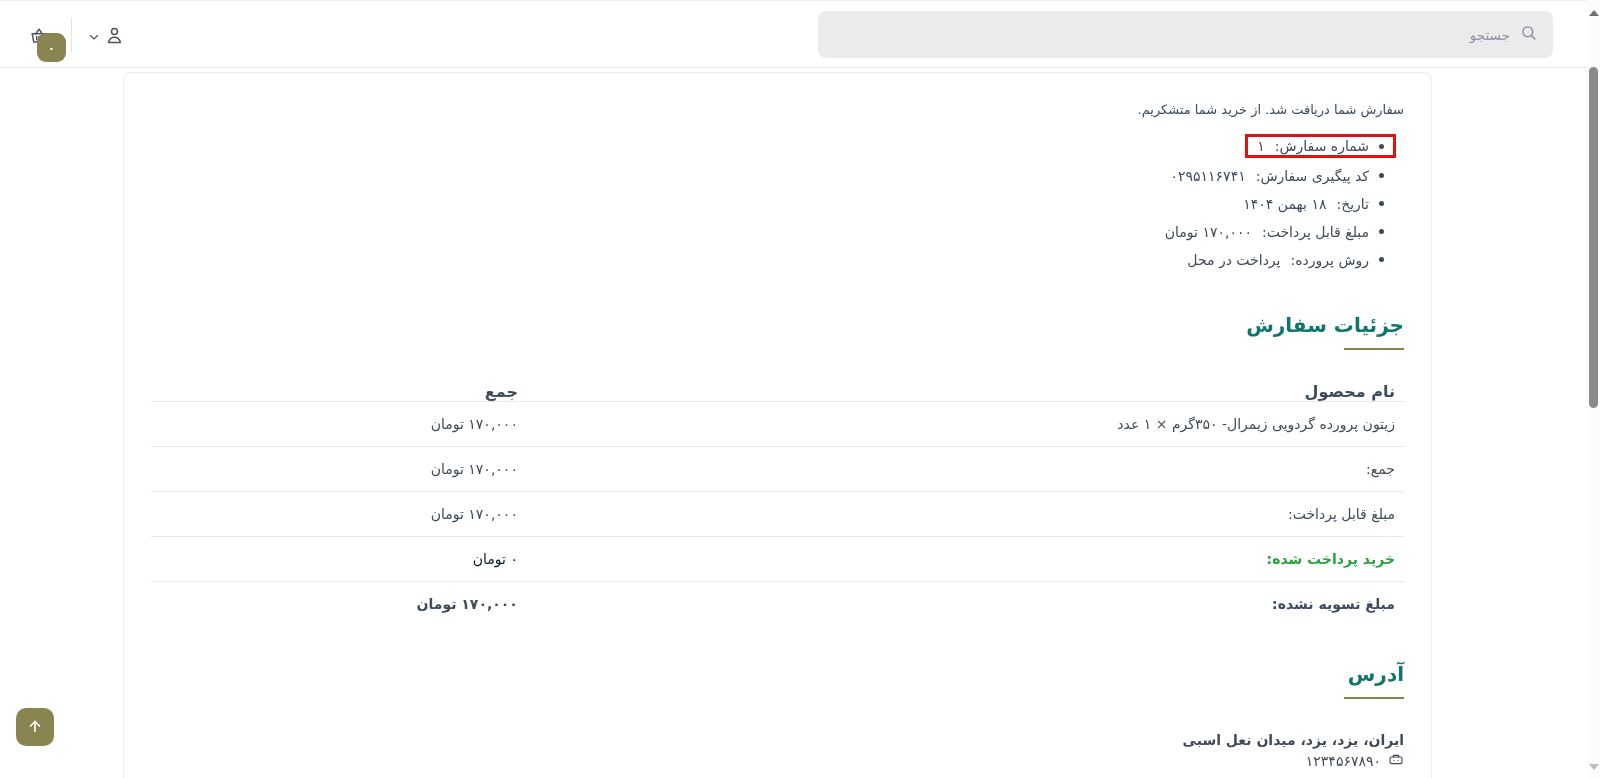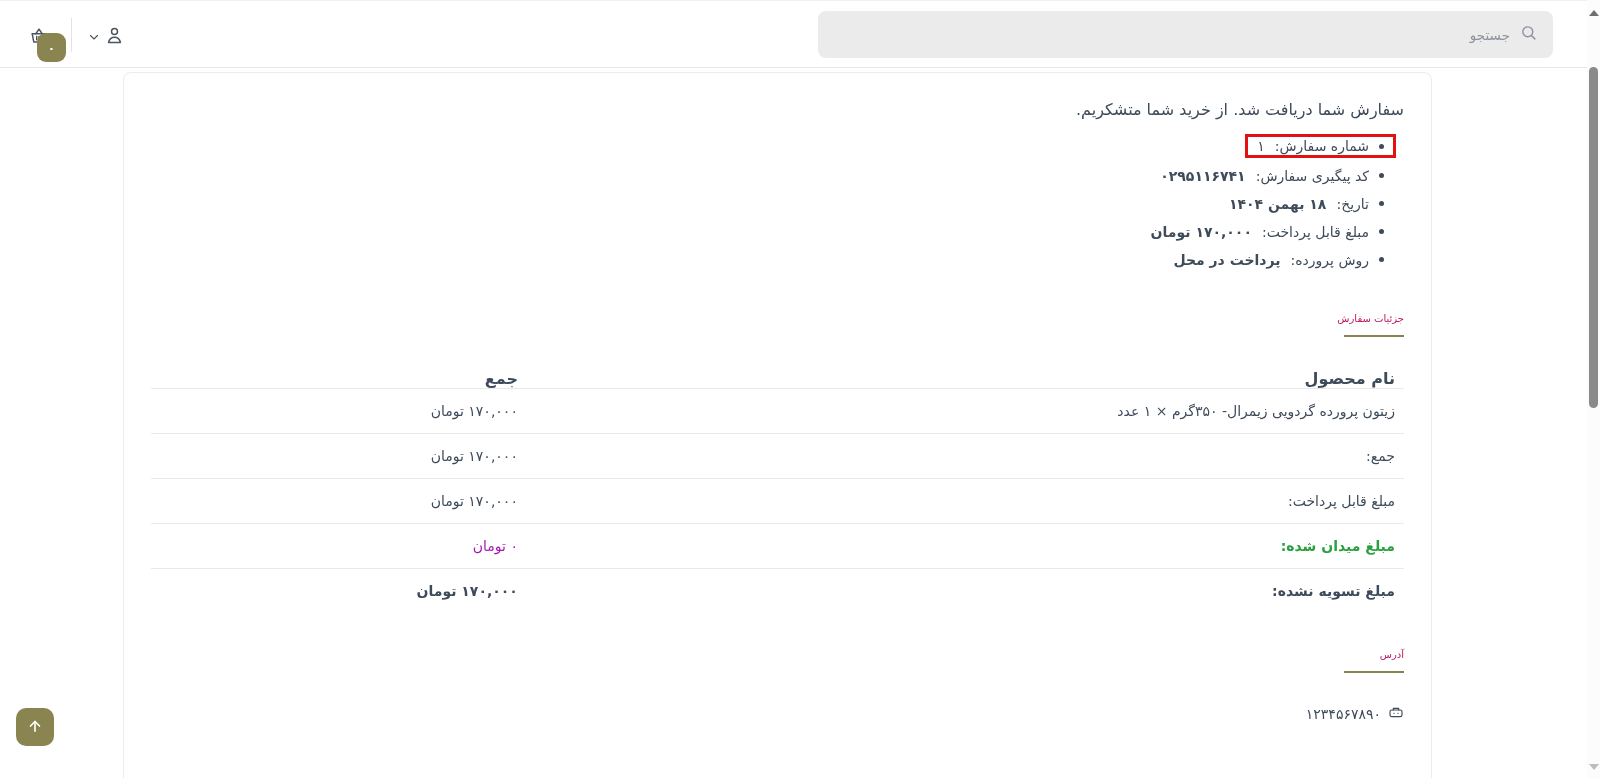--- a/index.html
+++ b/index.html
@@ -44,41 +44,41 @@
   .tri-up { width:0; height:0; border-left:5px solid transparent; border-right:5px solid transparent; border-bottom:6px solid #6f6f6f; }
   .tri-down { width:0; height:0; border-left:5px solid transparent; border-right:5px solid transparent; border-top:6px solid #bcbcbc; }
   .sb-thumb { position:absolute; left:2px; top:67px; width:9px; height:341px; background:#8a8a8a; border-radius:5px; cursor:pointer; }
 
   
   .card {
     position:absolute; left:123px; top:72px; width:1309px; height:740px;
     background:#fff; border:1px solid #ececec; border-radius:8px;
     padding:26px 27px; direction:rtl; text-align:right;
   }
-  .intro { font-size:16px; color:#3e4b5a; line-height:21px; }
+  .intro { font-size:13px; color:#3e4b5a; line-height:21px; }
 
   ul.order-meta { list-style:none; margin-top:14px; padding:0 8px 0 0; }
   ul.order-meta li { display:flex; align-items:center; gap:10px; margin-bottom:7px; min-height:21px; padding-right:12px; font-size:14px; }
   ul.order-meta li.highlighted { padding-right:0; }
   .bullet { width:5px; height:5px; border-radius:50%; background:#3e4b5a; flex:0 0 auto; }
   .red-box { display:flex; align-items:center; gap:10px; border:3px solid #e31212; padding:1px 9px; }
-  .meta-value { font-weight:700; }
+  .meta-value { font-weight:400; }
   .meta-value.regular { font-weight:400; }
 
-  .section-title { margin-top:43px; font-size:10px; font-weight:400; color:#be185d; }
+  .section-title { margin-top:43px; font-size:20px; font-weight:700; color:#0f766e; }
   .title-underline { width:60px; height:2px; background:#8a8451; margin-top:11px; }
 
   table.order-table { width:100%; border-collapse:collapse; margin-top:26px; table-layout:fixed; }
   table.order-table col.c-product { width:70%; }
   table.order-table col.c-total { width:30%; }
   table.order-table th { font-size:16px; font-weight:700; text-align:right; padding:6px 9px 0 9px; }
   table.order-table td { font-size:14px; text-align:right; padding:14px 9px; border-top:1px solid #e9e9e9; }
   td.strong, th.strong { font-weight:400; }
   tr.paid-row td { color:#2aa13f; font-weight:700; }
-  tr.paid-row td.val { font-weight:400; color:#a21caf; }
+  tr.paid-row td.val { font-weight:400; color:#0f172a; }
   tr.unsettled-row td { font-weight:700; }
 
   .addr-title { margin-top:36px;text-align:right; }
   .address-block { margin-top:30px; font-size:14px; }
   .addr-line { display:flex; align-items:center; gap:7px; min-height:21px; margin-bottom:0; }
   .addr-line.loc { font-weight:700; }
   .addr-line svg { flex:0 0 auto; color:#3e4b5a; }
 
   
   .back-top {
@@ -196,34 +196,37 @@
         </tr>
         <tr>
           <td class="strong">جمع:</td>
           <td>۱۷۰,۰۰۰ تومان</td>
         </tr>
         <tr>
           <td class="strong">مبلغ قابل پرداخت:</td>
           <td>۱۷۰,۰۰۰ تومان</td>
         </tr>
         <tr class="paid-row">
-          <td>مبلغ میدان شده:</td>
+          <td>خرید پرداخت شده:</td>
           <td class="val">۰ تومان</td>
         </tr>
         <tr class="unsettled-row">
           <td>مبلغ تسویه نشده:</td>
           <td>۱۷۰,۰۰۰ تومان</td>
         </tr>
       </tbody>
     </table>
 
     <h3 class="section-title addr-title">آدرس</h3>
     <div class="title-underline"></div>
 
     <div class="address-block">
+      <div class="addr-line loc">
+        <span>ایران، یزد، یزد، میدان نعل اسبی</span>
+      </div>
       <div class="addr-line">
         <span>
           <svg width="16" height="16" viewBox="0 0 24 24" fill="none" stroke="currentColor" stroke-width="1.7" stroke-linecap="round" stroke-linejoin="round">
             <rect x="3" y="9" width="18" height="10" rx="2.5"></rect>
             <path d="M8 9V6.5h8V9"></path>
             <circle cx="9" cy="14" r="1" fill="currentColor" stroke="none"></circle>
             <circle cx="15" cy="14" r="1" fill="currentColor" stroke="none"></circle>
           </svg>
         </span>
         <span>۱۲۳۴۵۶۷۸۹۰</span>

